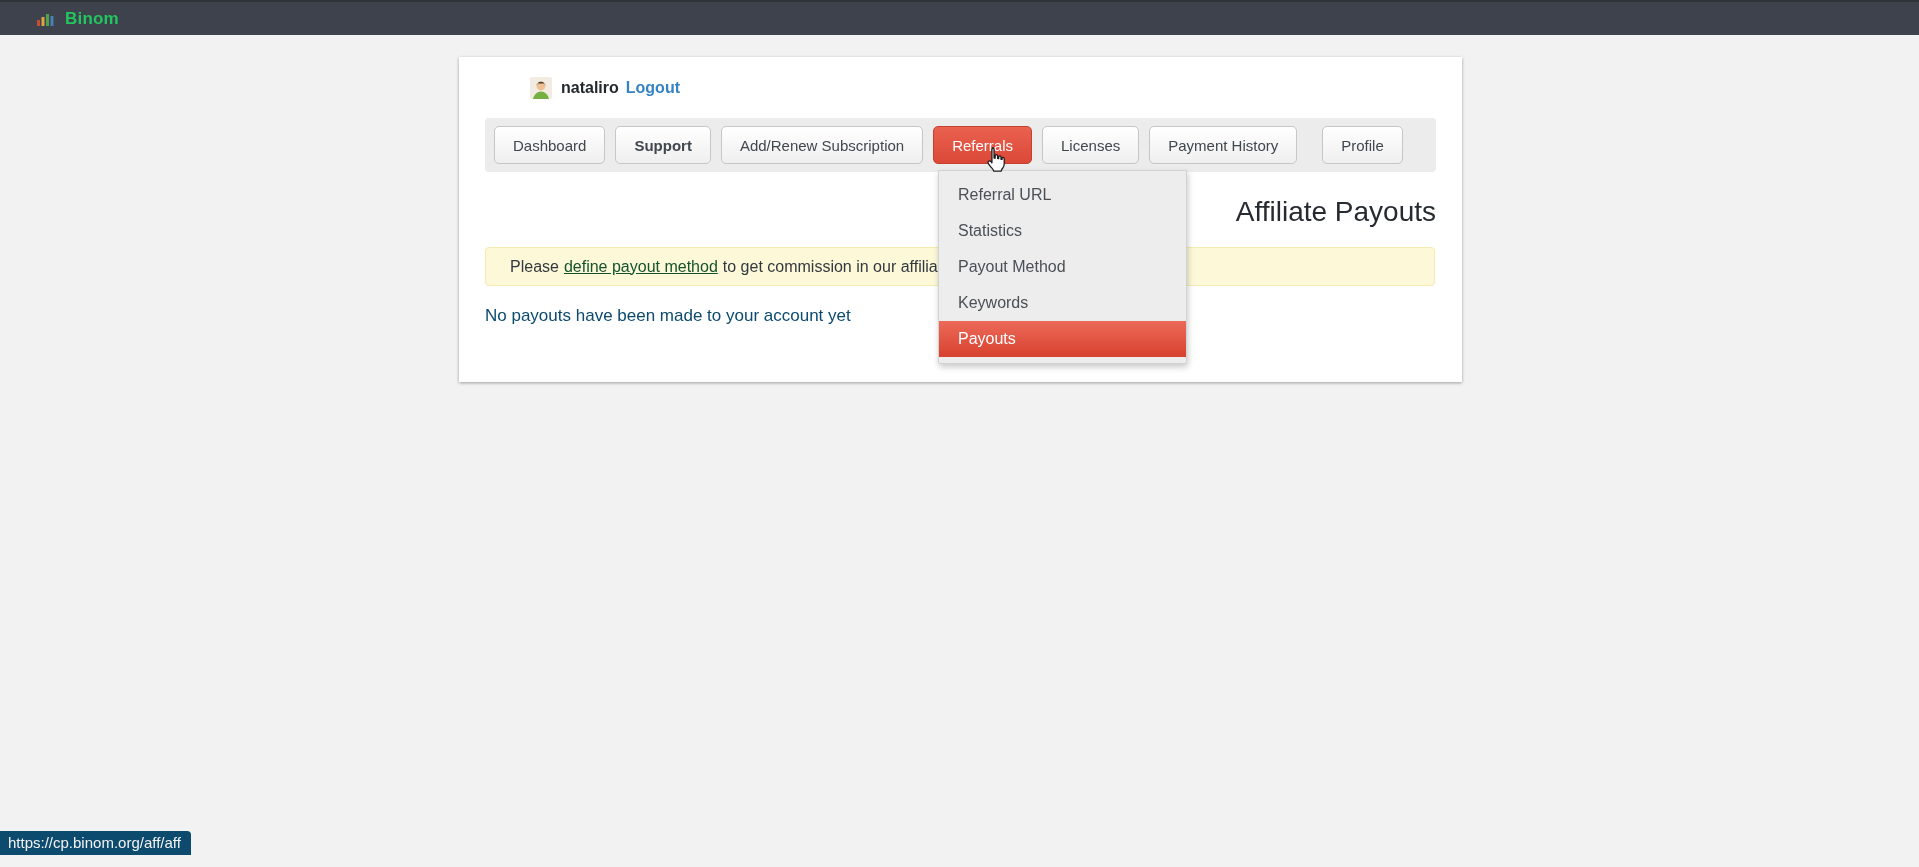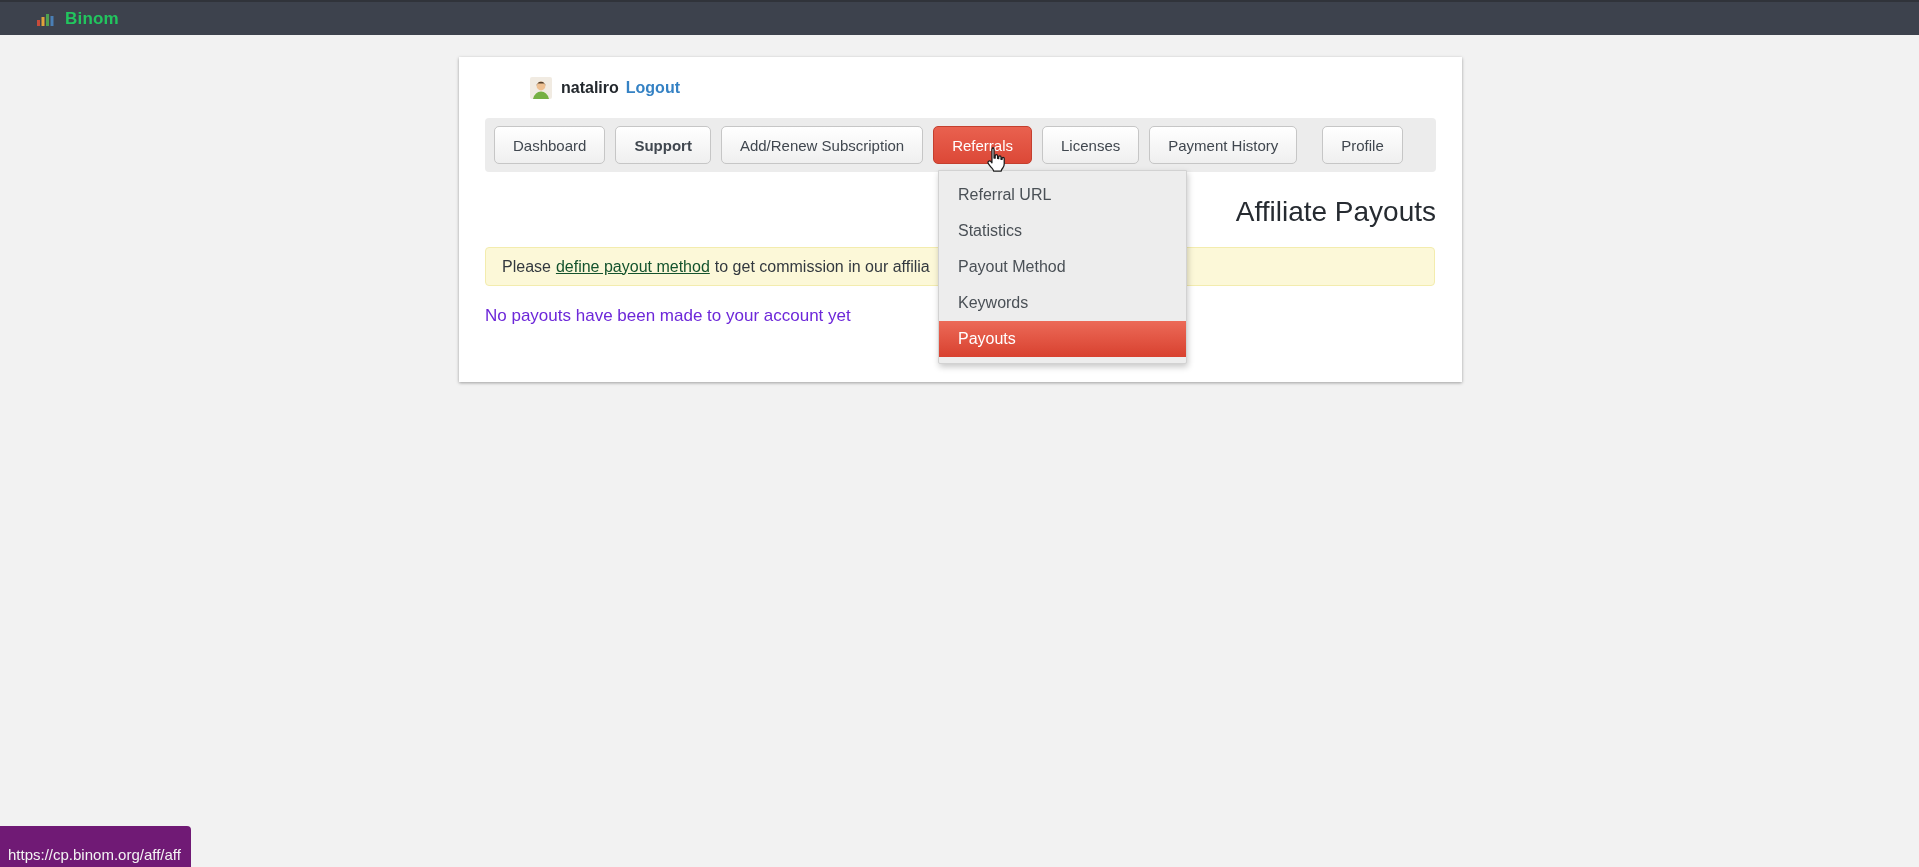--- a/index.html
+++ b/index.html
@@ -54,26 +54,26 @@
   }
   .nav-btn.gap-left { margin-left: 15px; }
 
   h1.page-title {
     margin-top: 24px; font-size: 28px; font-weight: 400; color: #262b31; text-align: right;
   }
 
   .alert {
     margin-top: 19px; height: 39px; width: 950px;
     background: #fcf8d8; border: 1px solid #f3ecae; border-radius: 4px;
-    display: flex; align-items: center; padding-left: 16px;
+    display: flex; align-items: center; padding-left: 24px;
     font-size: 16px; color: #33393f; white-space: nowrap; overflow: hidden;
   }
   .alert a { color: #14532d; text-decoration: underline; margin: 16px 5px; cursor: pointer; }
 
-  .empty-msg { margin-top: 20px; font-size: 17px; color: #6d28d9; }
+  .empty-msg { margin-top: 20px; font-size: 17px; color: #0c4a6e; }
 
   
   .dropdown {
     position: absolute; left: 938px; top: 170px; width: 249px;
     background: #ededed; border: 1px solid #d2d2d2; border-radius: 0 0 2px 2px;
     box-shadow: 1px 3px 6px rgba(0,0,0,.22);
     z-index: 20; padding: 6px 0;
   }
   .dd-item {
     height: 36px; line-height: 36px; padding-left: 19px;
@@ -82,23 +82,23 @@
   .dd-item.active {
     background: linear-gradient(#ec6a58, #d8412f);
     color: #ffffff;
   }
 
   
   .cursor { position: absolute; left: 981px; top: 146px; z-index: 40; pointer-events: none; }
 
   
   .statusbar {
-    position: absolute; left: 0; bottom: 0; z-index: 50;
-    background: #701a75; color: #f3f3f3;
-    font-size: 15px; padding: 20px 10px 4px 8px;
+    position: absolute; left: 0; bottom: 12px; z-index: 50;
+    background: #0c4a6e; color: #f3f3f3;
+    font-size: 15px; padding: 3px 10px 4px 8px;
     border-radius: 0 4px 0 0; white-space: nowrap;
   }
 </style>
 </head>
 <body>
 
 <div class="topbar">
   <div class="brand">
     <svg width="17" height="15" viewBox="0 0 17 15">
       <rect x="0" y="9" width="3" height="6" fill="#c84b3a"></rect>

